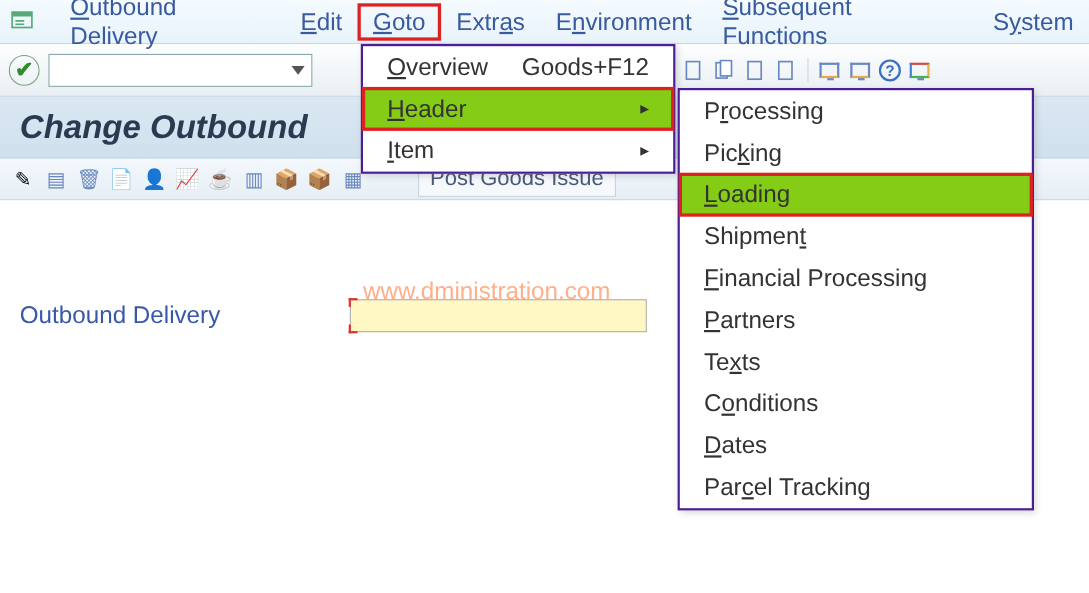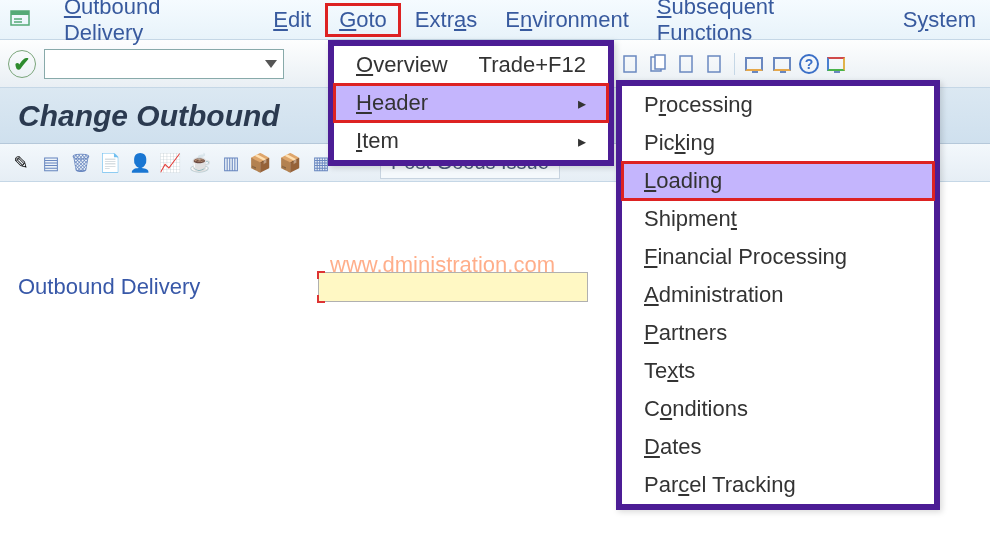--- a/index.html
+++ b/index.html
@@ -141,39 +141,39 @@
     font-size: 22px;
     color: rgba(255,120,60,0.6);
     pointer-events: none;
     z-index: 6;
   }
 
   
   .dropdown {
     position: absolute;
     background: #fff;
-    border: 6px solid #4c1d95;
+    border: 2px solid #4c1d95;
     box-shadow: 2px 2px 6px rgba(0,0,0,0.15);
     font-size: 22px;
     color: #333;
     z-index: 100;
   }
   .dropdown .dd-item {
     display: flex;
     align-items: center;
     justify-content: space-between;
     padding: 6px 22px;
     white-space: nowrap;
     cursor: default;
   }
   .dropdown .dd-item .label { flex: 1; }
   .dropdown .dd-item .shortcut { color:#333; margin-left: 30px; }
   .dropdown .dd-item .arrow { margin-left: 30px; font-size: 16px; }
   .dropdown .dd-item.highlight-border {
-    background: #c4b5fd;
+    background: #84cc16;
     outline: 3px solid #d22;
     outline-offset: -2px;
   }
   .dropdown .dd-item.disabled { color: #a2a2a2; }
   .dropdown .dd-item.disabled .label { color:#a2a2a2; }
 
   .dd-goto { left: 328px; top: 40px; width: 286px; }
   .dd-header { left: 616px; top: 80px; width: 324px; }
 </style>
 </head>
@@ -261,21 +261,21 @@
     <span class="field-label">Outbound Delivery</span>
     <span class="field-input" title=""></span>
   </div>
 </div>
 
 <div class="watermark">www.dministration.com</div>
 
 <div class="dropdown dd-goto">
   <div class="dd-item">
     <span class="label"><span class="underline-letter">O</span>verview</span>
-    <span class="shortcut">Trade+F12</span>
+    <span class="shortcut">Goods+F12</span>
   </div>
   <div class="dd-item highlight-border">
     <span class="label"><span class="underline-letter">H</span>eader</span>
     <span class="arrow">▸</span>
   </div>
   <div class="dd-item">
     <span class="label"><span class="underline-letter">I</span>tem</span>
     <span class="arrow">▸</span>
   </div>
 </div>
@@ -290,23 +290,20 @@
   <div class="dd-item highlight-border">
       <span class="label"><span class="underline-letter">L</span>oading</span>
     </div>
   <div class="dd-item">
       <span class="label">Shipmen<span class="underline-letter">t</span></span>
     </div>
   <div class="dd-item">
       <span class="label"><span class="underline-letter">F</span>inancial Processing</span>
     </div>
   <div class="dd-item">
-      <span class="label"><span class="underline-letter">A</span>dministration</span>
-    </div>
-  <div class="dd-item">
       <span class="label"><span class="underline-letter">P</span>artners</span>
     </div>
   <div class="dd-item">
       <span class="label">Te<span class="underline-letter">x</span>ts</span>
     </div>
   <div class="dd-item">
       <span class="label">C<span class="underline-letter">o</span>nditions</span>
     </div>
   <div class="dd-item">
       <span class="label"><span class="underline-letter">D</span>ates</span>

